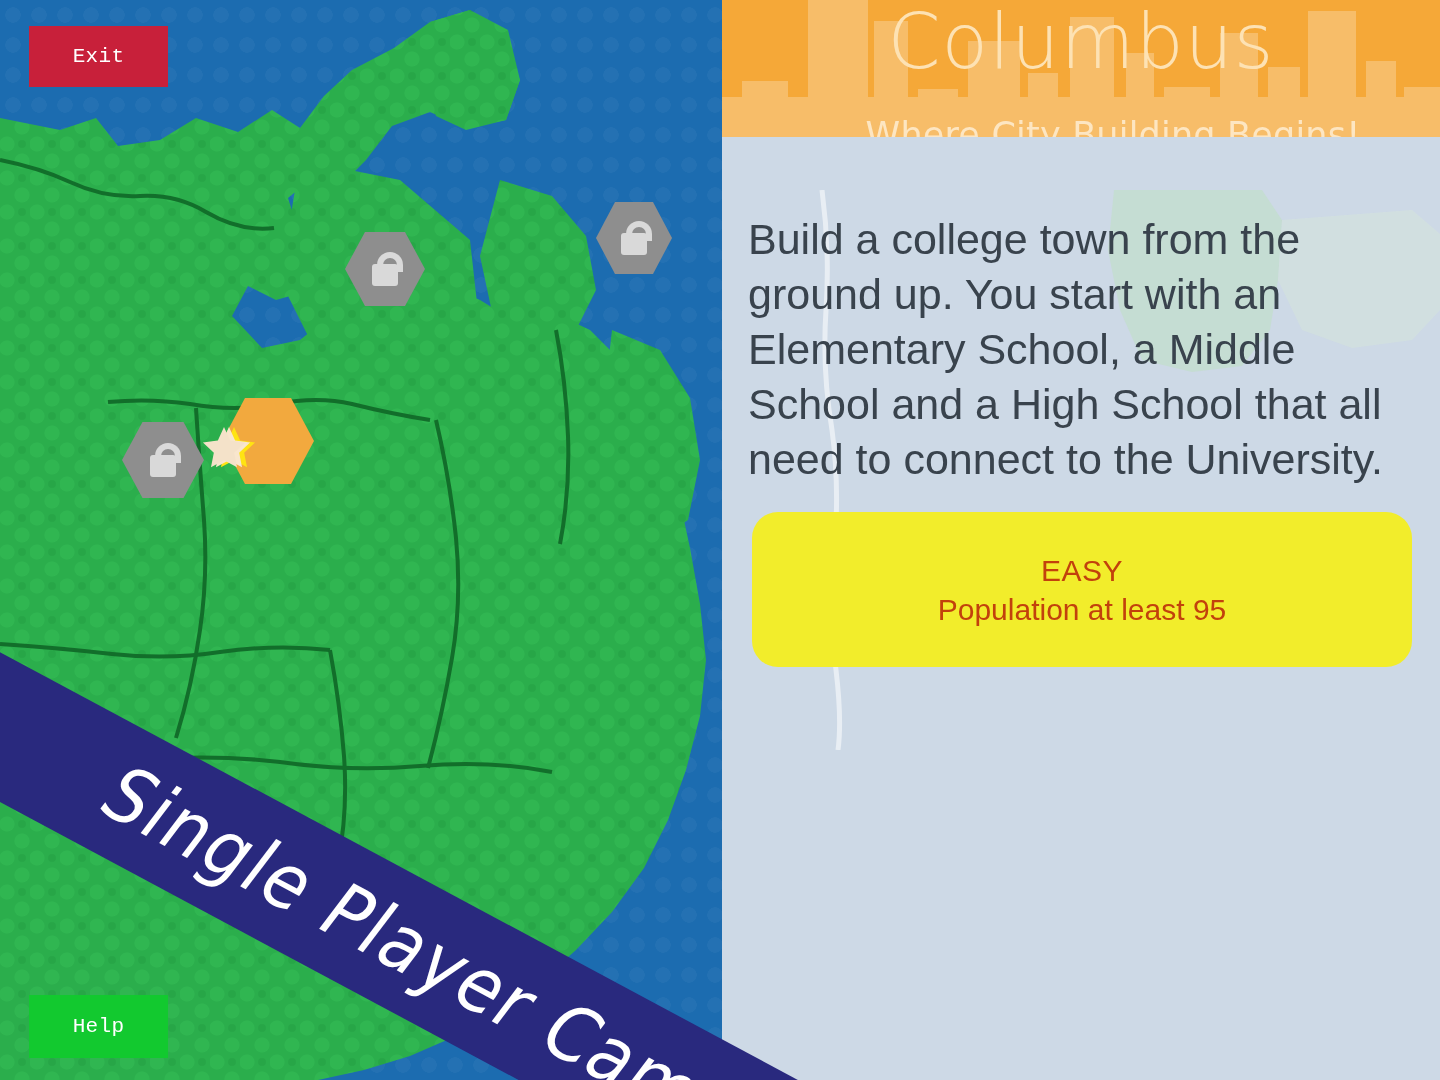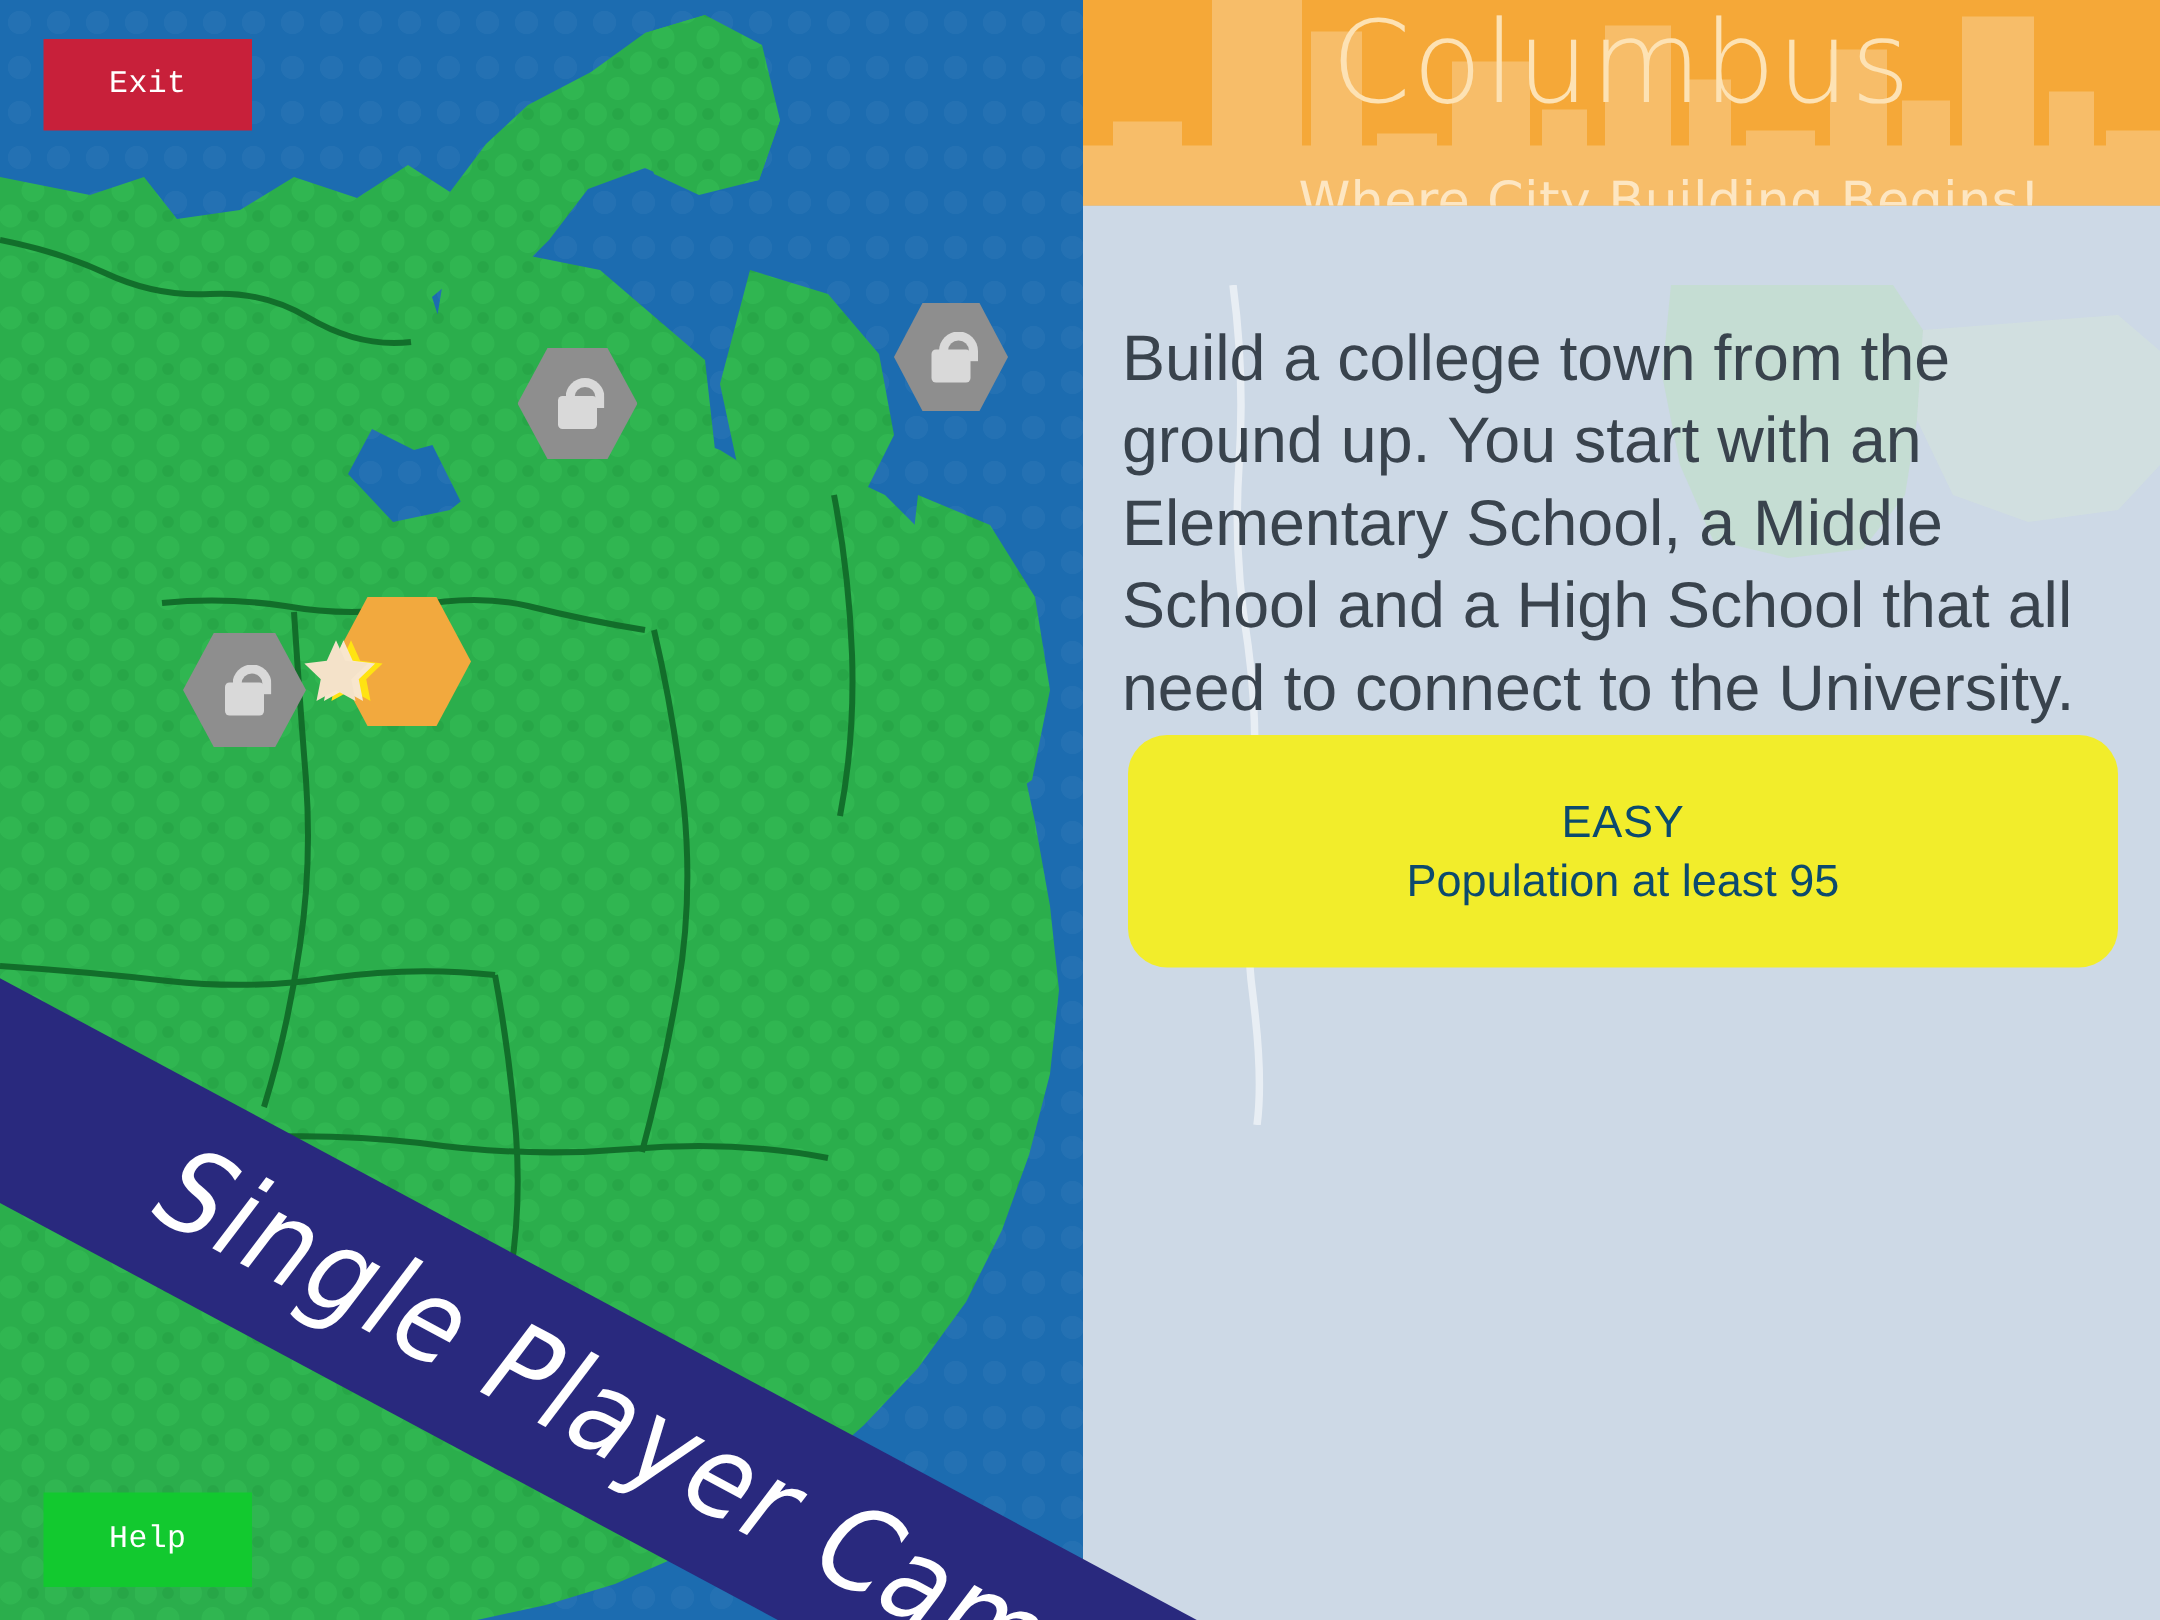--- a/index.html
+++ b/index.html
@@ -210,21 +210,21 @@
   }
   .difficulty-card .diff-name {
     font-size: 30px;
     line-height: 1.3;
     letter-spacing: .5px;
   }
   .difficulty-card .diff-line {
     font-size: 30px;
     line-height: 1.3;
   }
-  #difficulty-easy   { top: 490px; background: #f2ed2b; color: #0c4a6e; text-align: right; }
+  #difficulty-easy   { top: 512px; background: #f2ed2b; color: #c2410c; text-align: right; }
   #difficulty-medium { top: 687px; background: #f0a03c; color: #4d3004; }
   #difficulty-hard   { top: 877px; background: #f53a33; color: #5c0a06; }
 </style>
 </head>
 <body>
 
 <div id="screen">
 
   <div id="map-panel">
     <div class="water-tex"></div>

